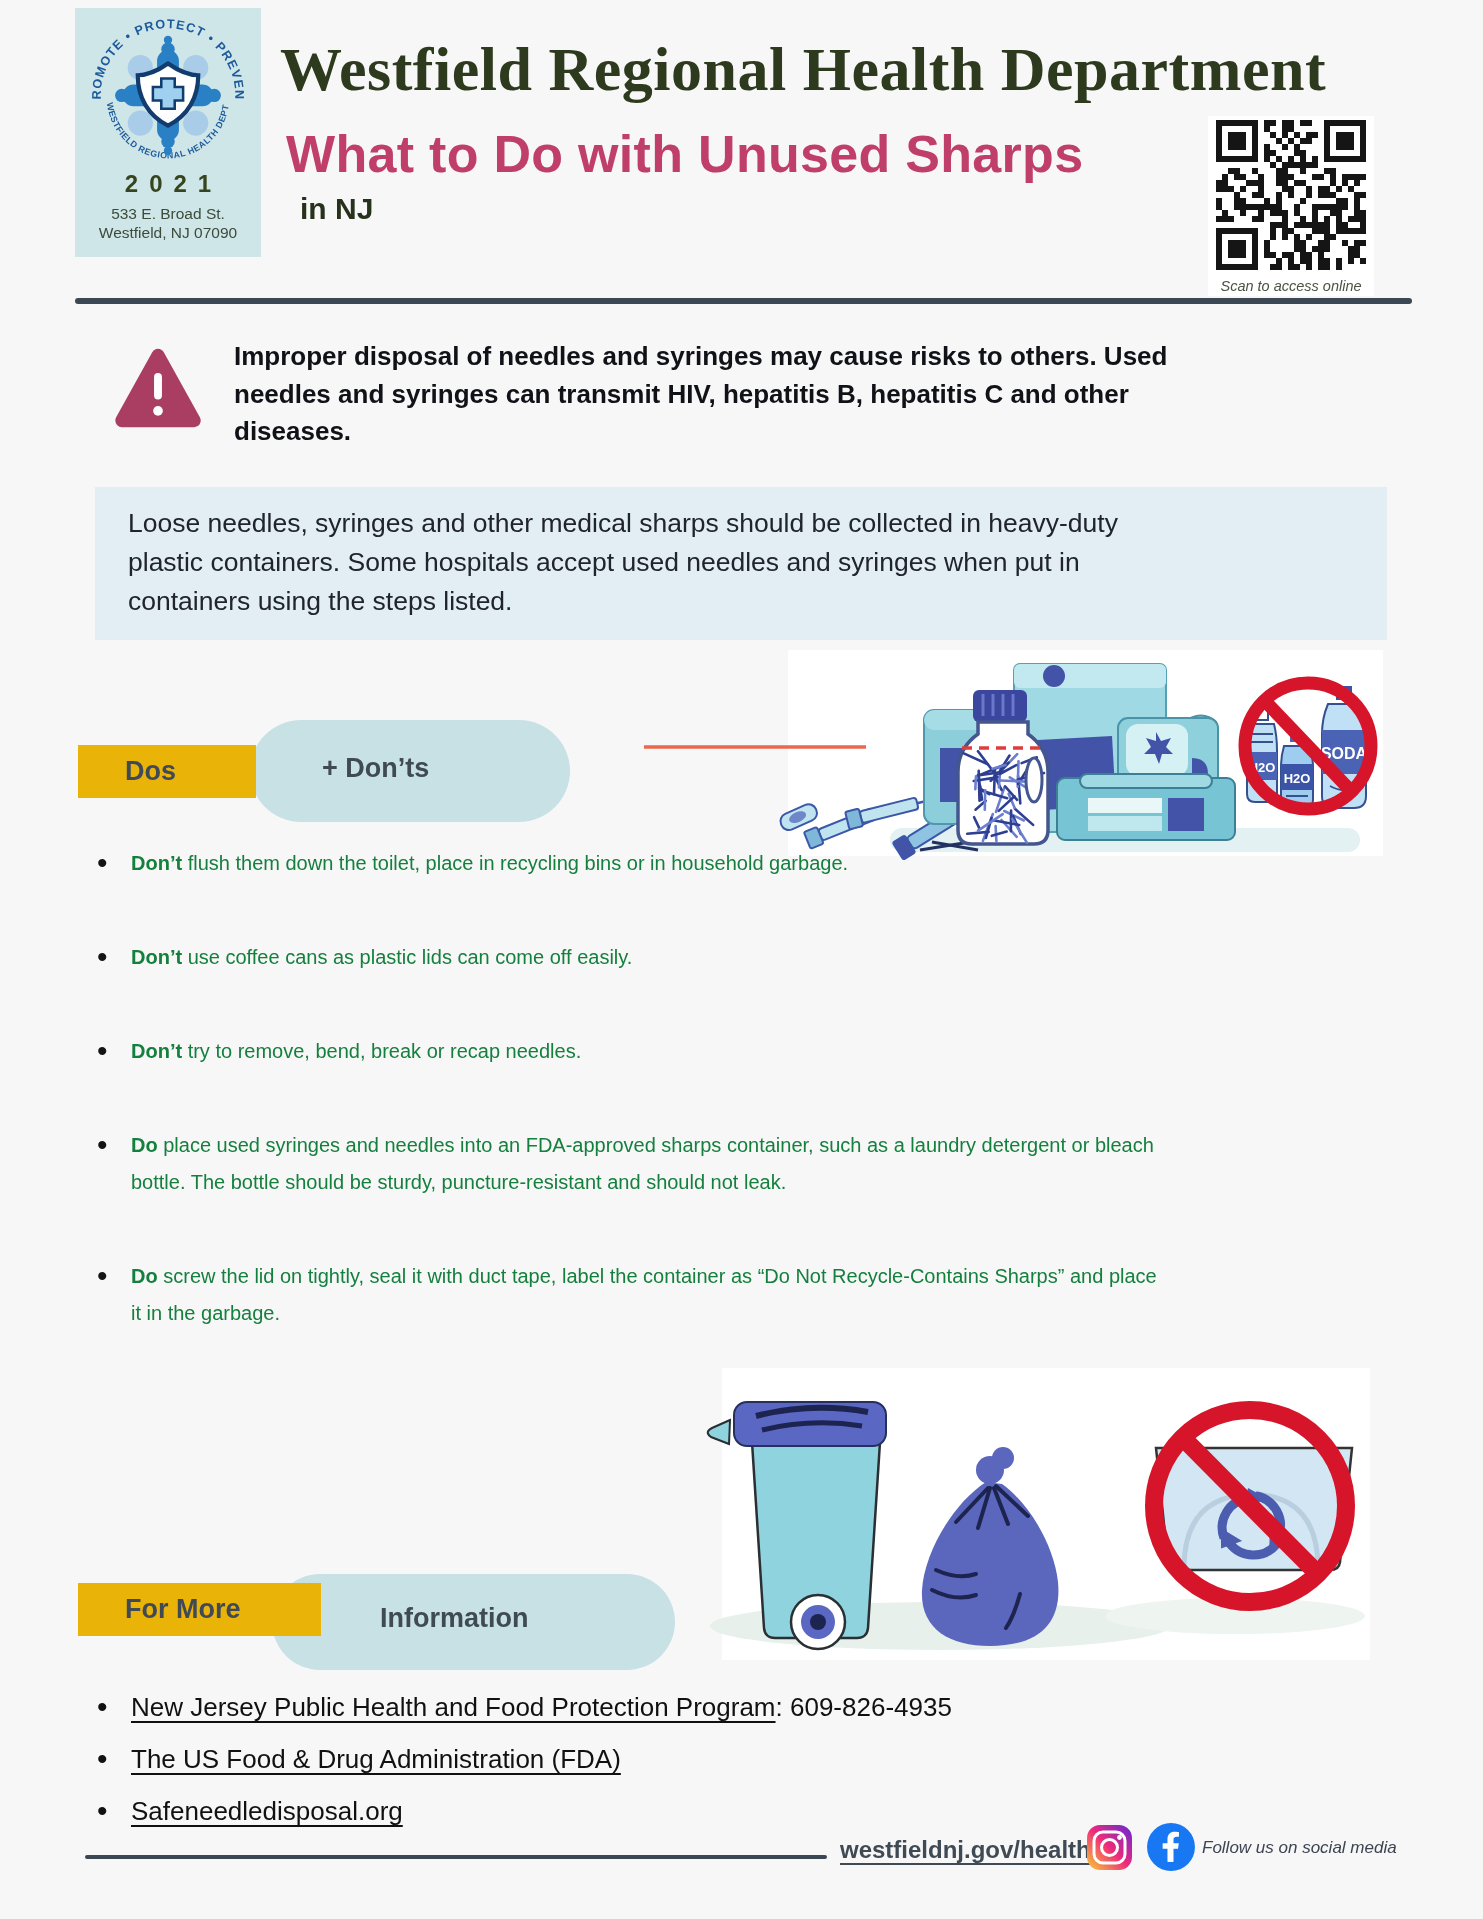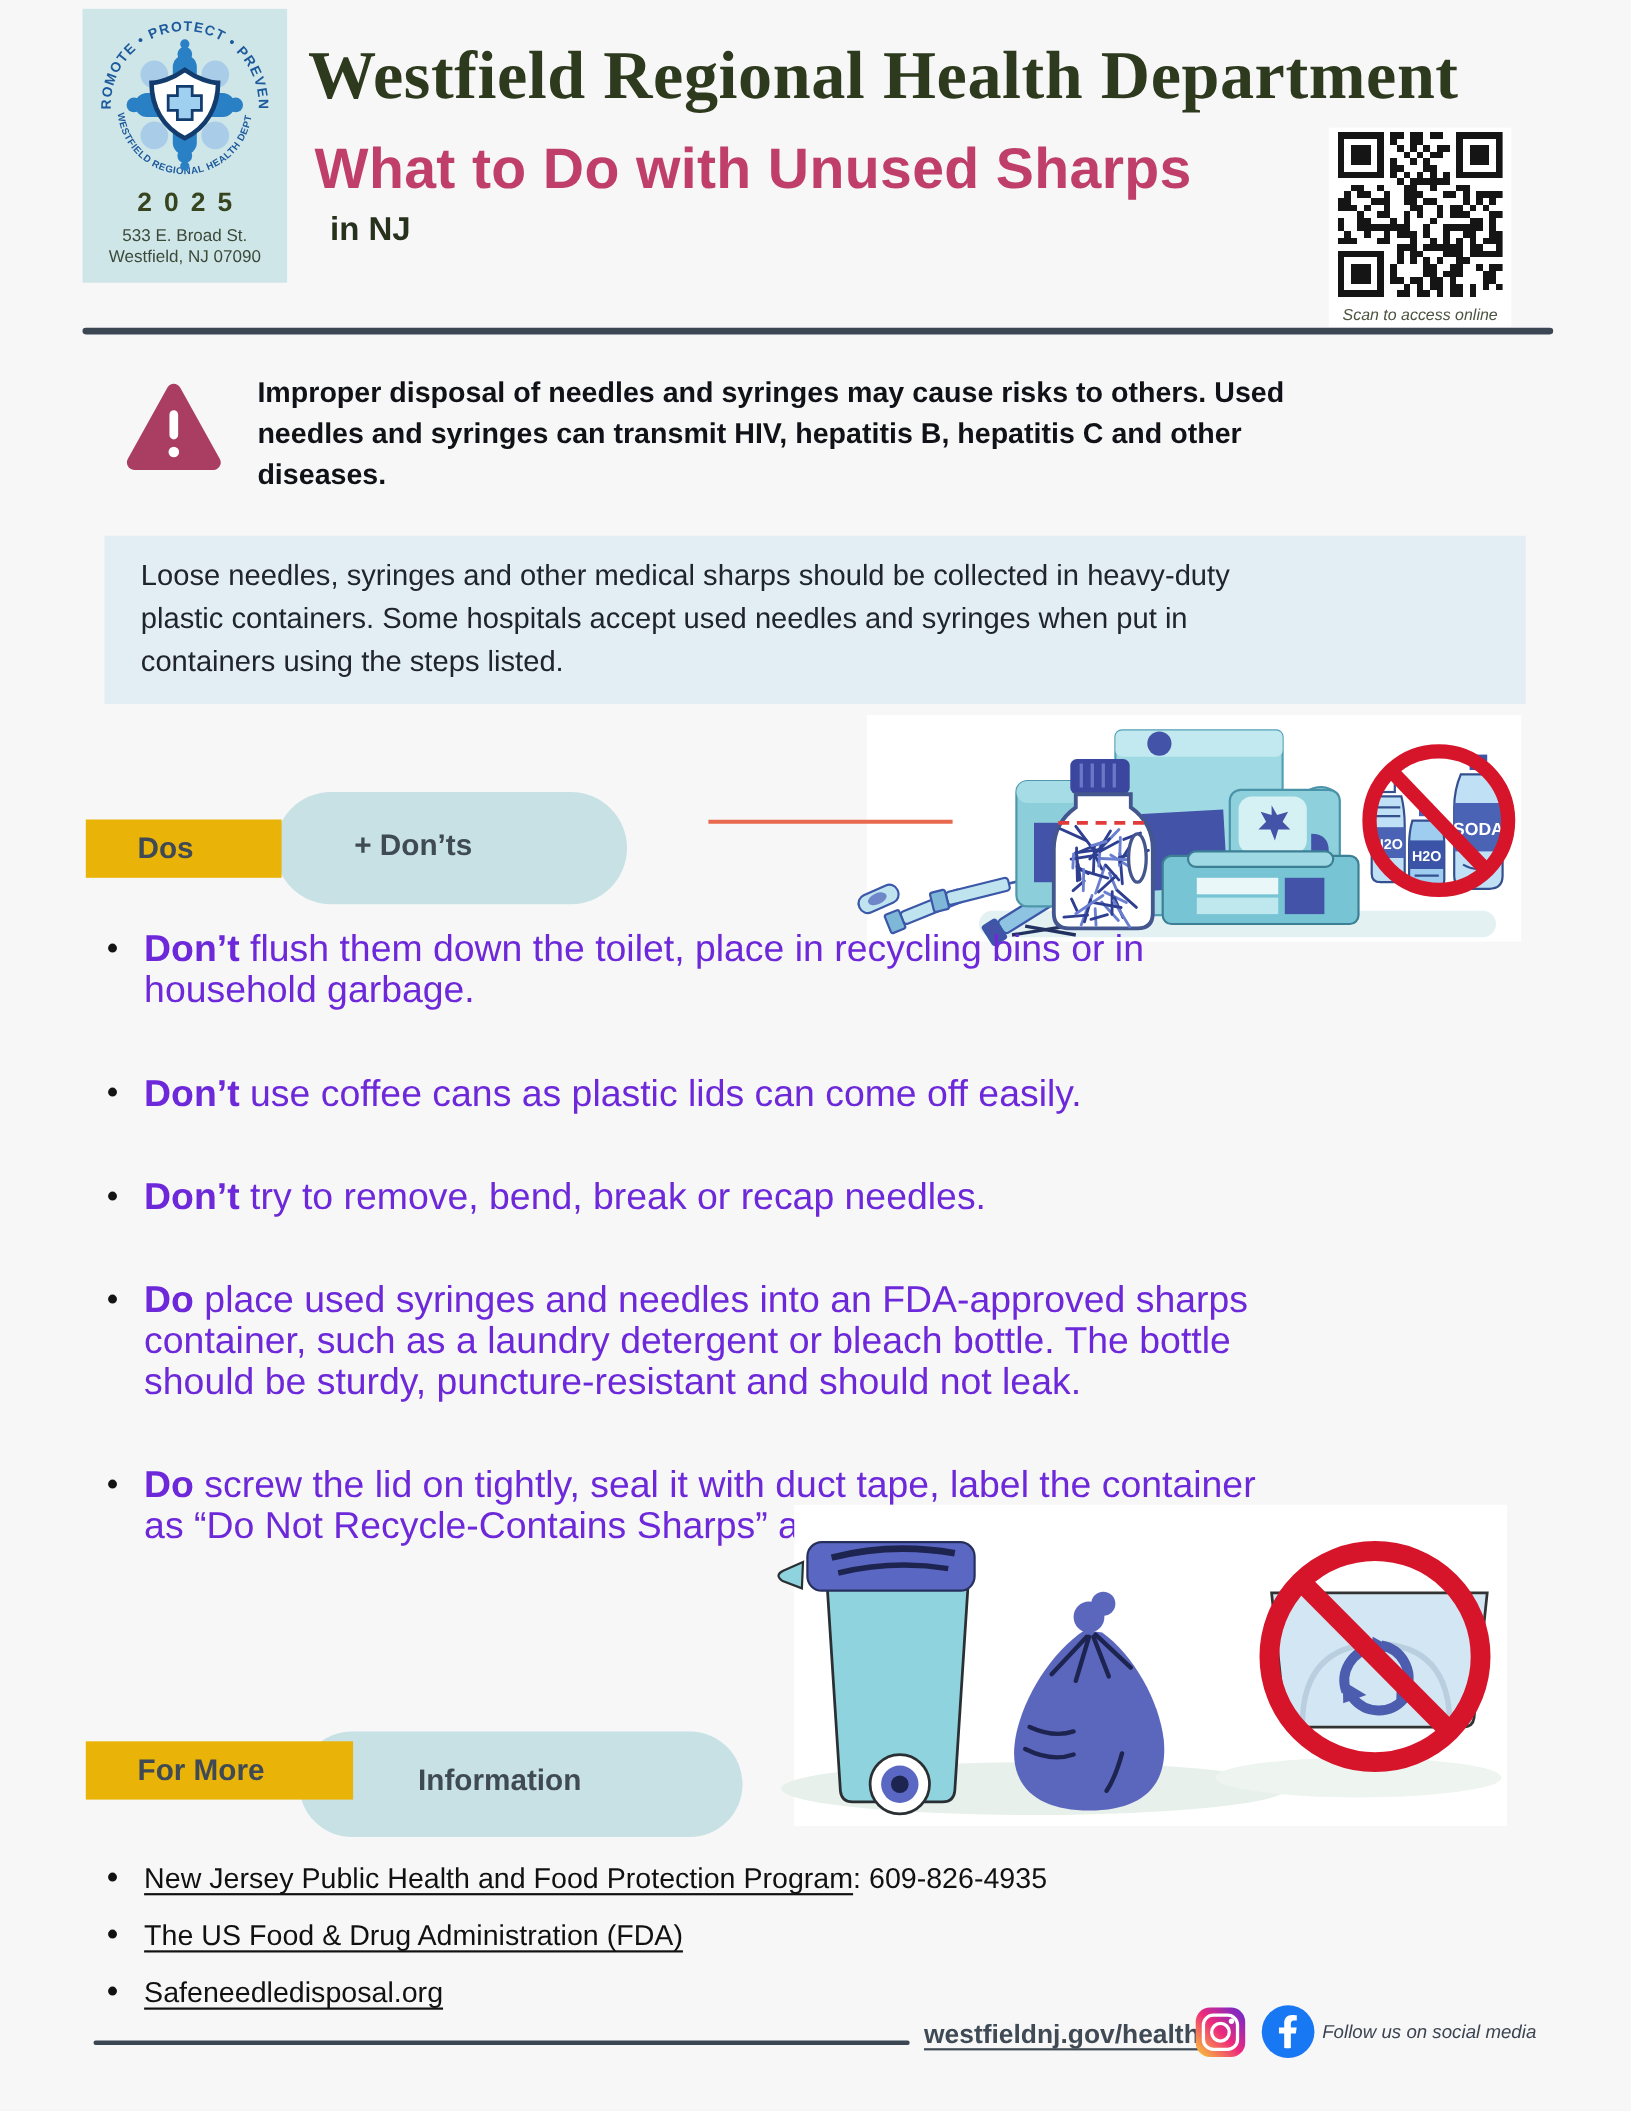--- a/index.html
+++ b/index.html
@@ -33,22 +33,22 @@
   .tab-strip{background:#eab308;height:53px;line-height:53px;font-size:27px;font-weight:bold;
              color:#3f4a55;padding-left:47px;box-sizing:border-box;}
   .tab-pill{background:#c7e1e5;font-size:27px;font-weight:bold;color:#3f4a55;box-sizing:border-box;}
   .strip-dos{left:78px;top:745px;width:178px;}
   .pill-donts{left:250px;top:720px;width:320px;height:102px;line-height:97px;border-radius:55px;padding-left:72px;}
   .strip-more{left:78px;top:1583px;width:243px;}
   .pill-info{left:272px;top:1574px;width:403px;height:96px;line-height:88px;border-radius:48px;padding-left:108px;}
 
   
   .bullets{left:95px;top:845px;width:1075px;list-style:none;margin:0;padding:0;}
-  .bullets li{position:relative;padding-left:36px;margin-bottom:57px;font-size:34px;
-              line-height:37px;color:#6d28d9;}
+  .bullets li{position:relative;padding-left:36px;margin-bottom:57px;font-size:20px;
+              line-height:37px;color:#15803d;}
   .bullets li::before{content:"•";position:absolute;left:2px;top:-1px;font-size:30px;color:#141414;}
   .lead{font-weight:bold;}
 
   
   .resources{left:95px;top:1688px;width:1100px;list-style:none;margin:0;padding:0;}
   .resources li{position:relative;padding-left:36px;margin-bottom:14px;font-size:26px;
                 line-height:38px;color:#111;}
   .resources li::before{content:"•";position:absolute;left:2px;top:0;font-size:30px;color:#111;}
   .rlink{text-decoration:underline;text-decoration-thickness:2px;text-underline-offset:5px;cursor:pointer;}
 
@@ -89,21 +89,21 @@
         <use href="#person" transform="translate(100,66)" fill="#2a80c4"></use>
         <use href="#person" transform="translate(100,142) rotate(180)" fill="#2a80c4"></use>
         <use href="#person" transform="translate(62,104) rotate(-90)" fill="#2a80c4"></use>
         <use href="#person" transform="translate(138,104) rotate(90)" fill="#2a80c4"></use>
         <circle cx="100" cy="38" r="5" fill="#2a80c4"></circle>
         <circle cx="100" cy="170" r="5" fill="#2a80c4"></circle>
       </g>
       <path d="M100 66 C114 76 128 80 136 80 C136 106 124 128 100 140 C76 128 64 106 64 80 C72 80 86 76 100 66 Z" fill="#ffffff" stroke="#123c6e" stroke-width="5"></path>
       <path d="M92 84 h16 v10 h10 v16 h-10 v10 h-16 v-10 h-10 v-16 h10 z" fill="#9fd0ef" stroke="#123c6e" stroke-width="3"></path>
     </svg>
-    <div class="logo-year">2025</div>
+    <div class="logo-year">2021</div>
     <div class="logo-addr">
       <div>533 E. Broad St.</div>
       <div>Westfield, NJ 07090</div>
     </div>
   </div>
 
   <div class="abs page-title">Westfield Regional Health Department</div>
   <div class="abs page-subtitle">What to Do with Unused Sharps</div>
   <div class="abs page-region">in NJ</div>
 

